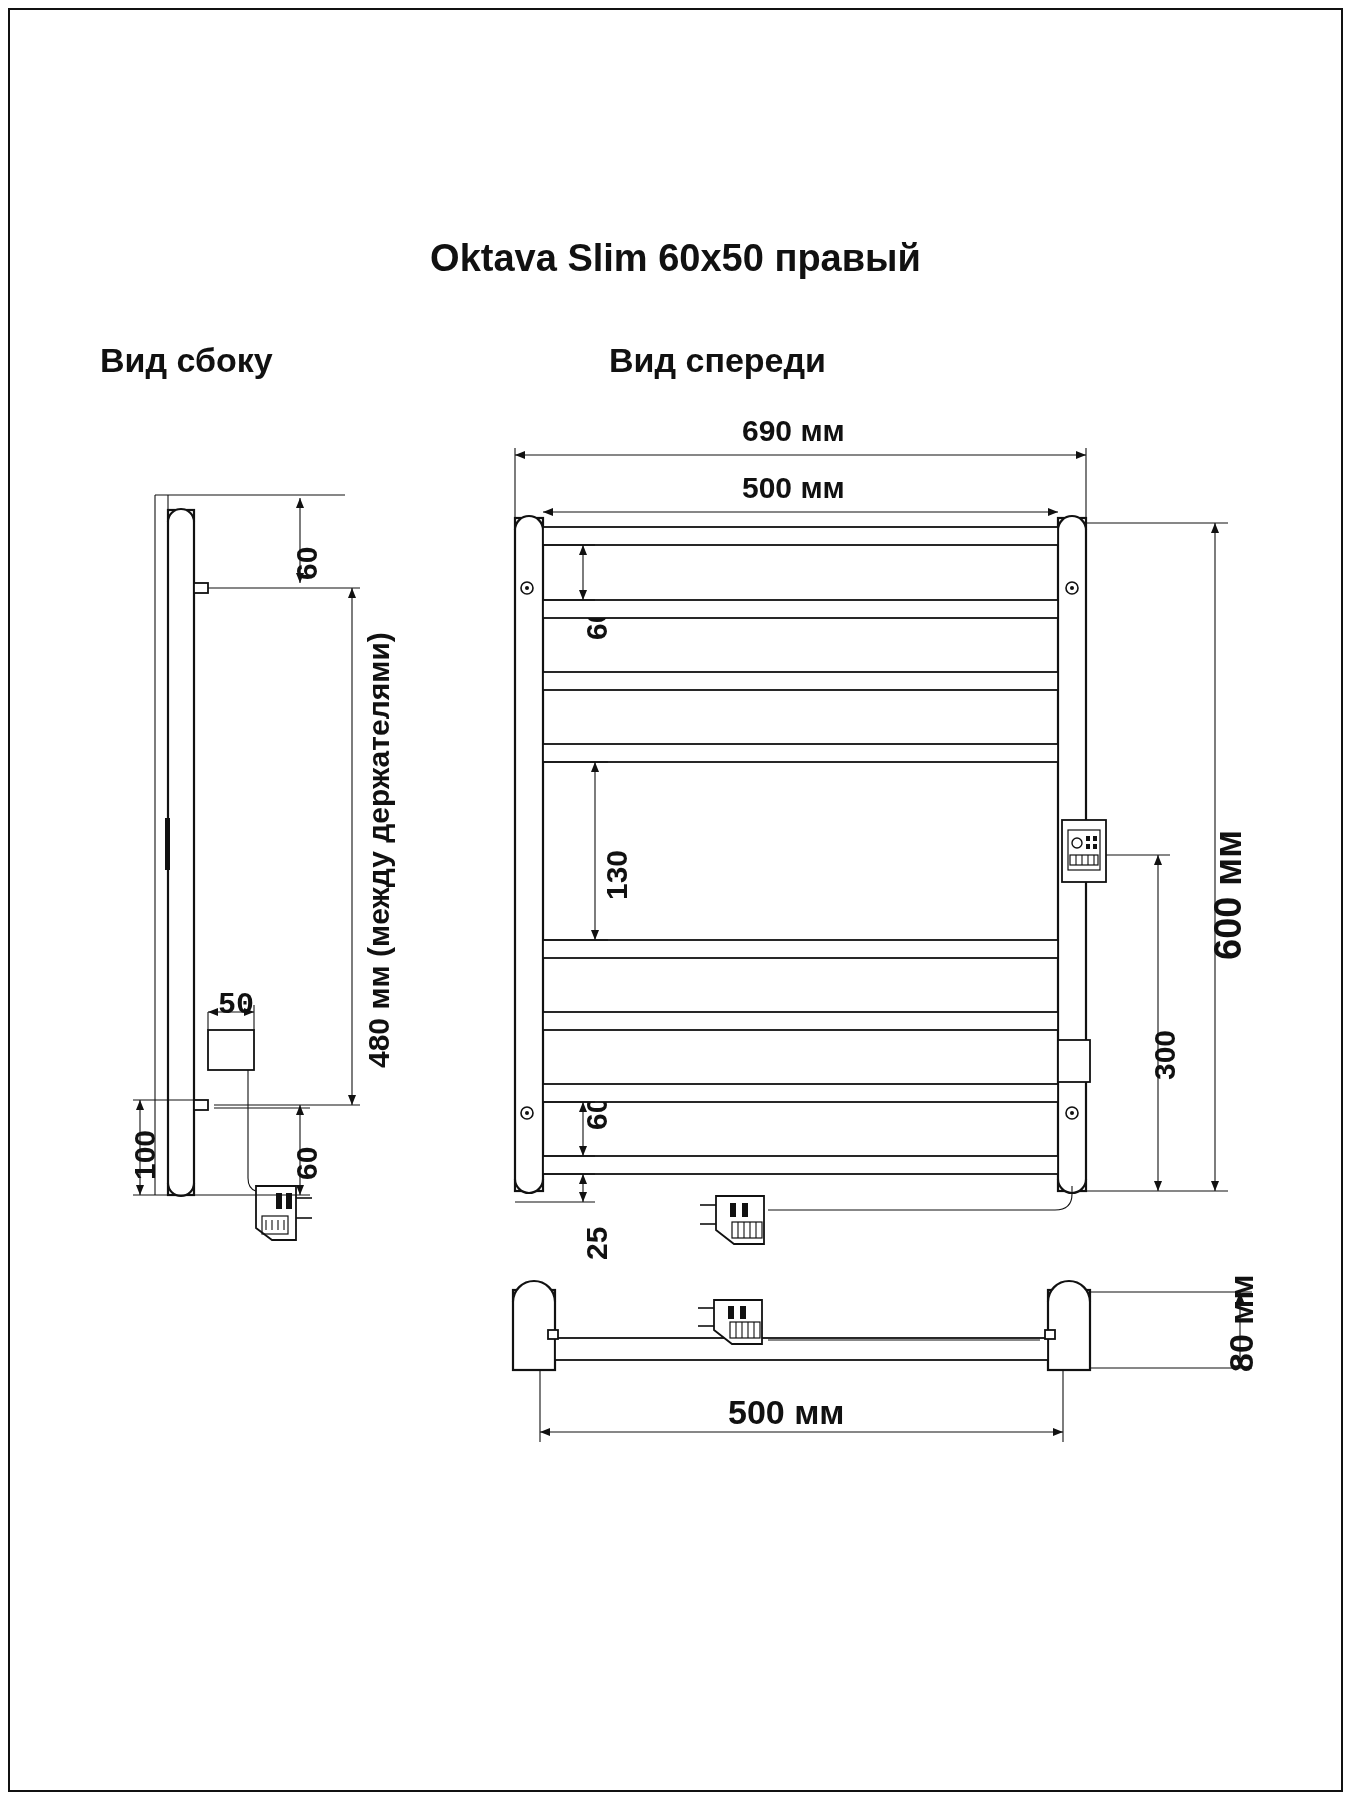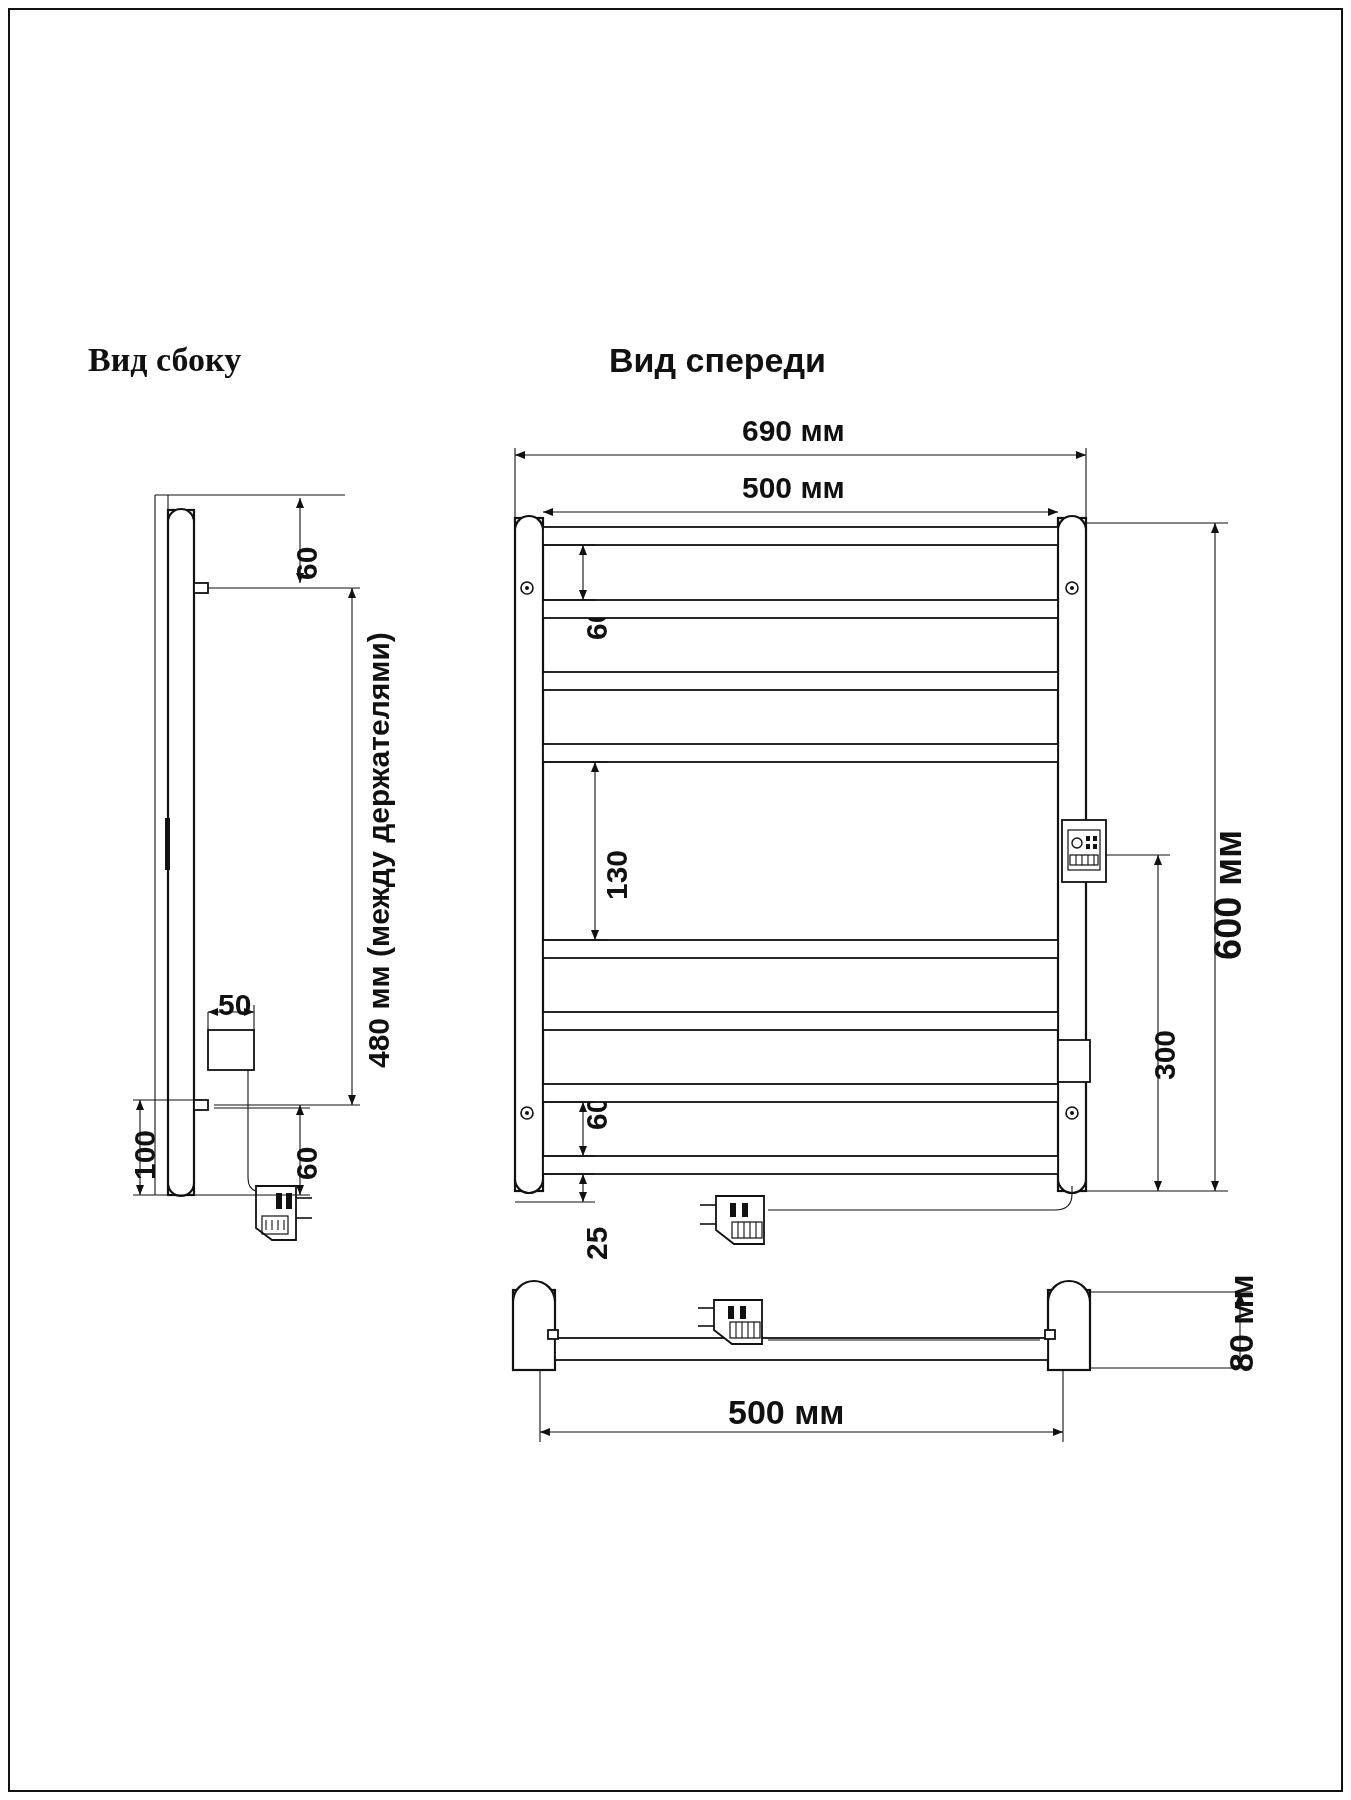--- a/index.html
+++ b/index.html
@@ -62,27 +62,28 @@
   .body-fill2 { fill: #ffffff; stroke: #111; stroke-width: 1.8; }
   .arrow { fill: #111; }
 </style>
 </head>
 <body>
 
 <div id="sheet">
 
   <div class="border-frame"></div>
 
-
-  <div class="viewlabel" style="left:88px; top:341px;font-family:Liberation Serif, serif;">Вид сбоку</div>
+  <div class="title" style="top:237px;">Oktava Slim 60x50 правый</div>
+
+  <div class="viewlabel" style="left:100px; top:341px;">Вид сбоку</div>
   <div class="viewlabel" style="left:609px; top:341px;">Вид спереди</div>
 
   <div class="dimtext big rot90" style="left:290px; top:580px;">60</div>
   <div class="dimtext big rot90" style="left:362px; top:1068px;">480 мм (между держателями)</div>
-  <div class="dimtext big" style="left:218px; top:988px;">50</div>
+  <div class="dimtext big" style="left:218px; top:988px;font-family:Liberation Mono, monospace;">50</div>
   <div class="dimtext big rot90" style="left:128px; top:1180px;">100</div>
   <div class="dimtext big rot90" style="left:290px; top:1180px;">60</div>
 
   <div class="dimtext big" style="left:742px; top:414px;">690 мм</div>
   <div class="dimtext big" style="left:742px; top:471px;">500 мм</div>
 
   <div class="dimtext big rot90" style="left:580px; top:640px;">60</div>
   <div class="dimtext big rot90" style="left:600px; top:900px;">130</div>
   <div class="dimtext big rot90" style="left:580px; top:1130px;">60</div>
   <div class="dimtext big rot90" style="left:580px; top:1260px;">25</div>

